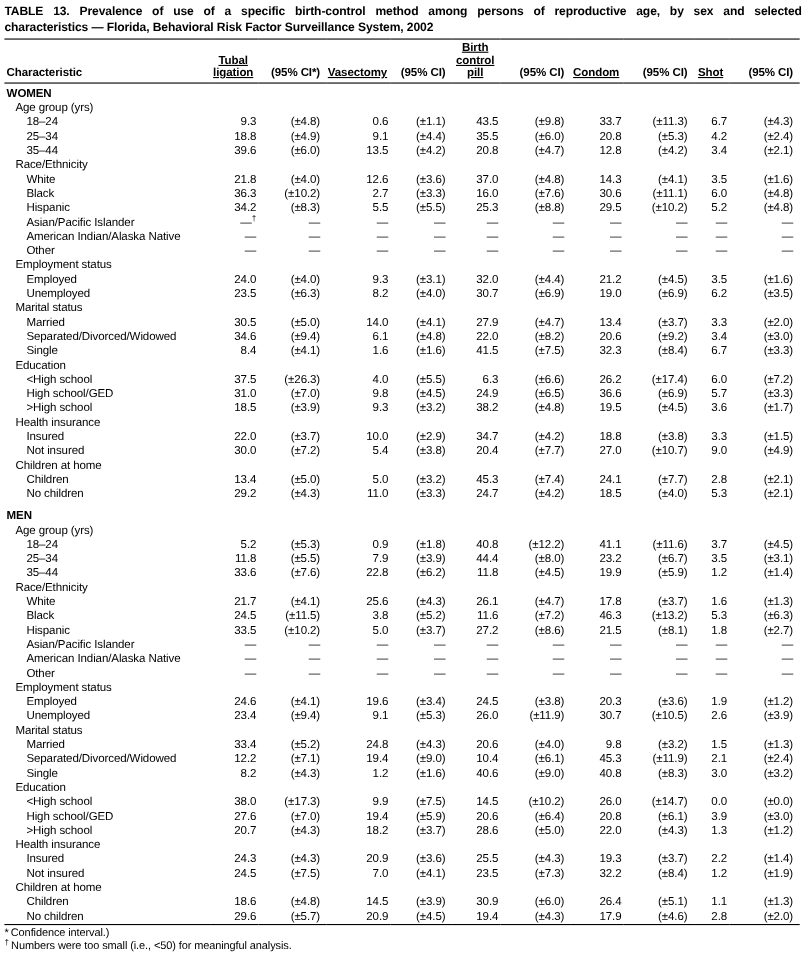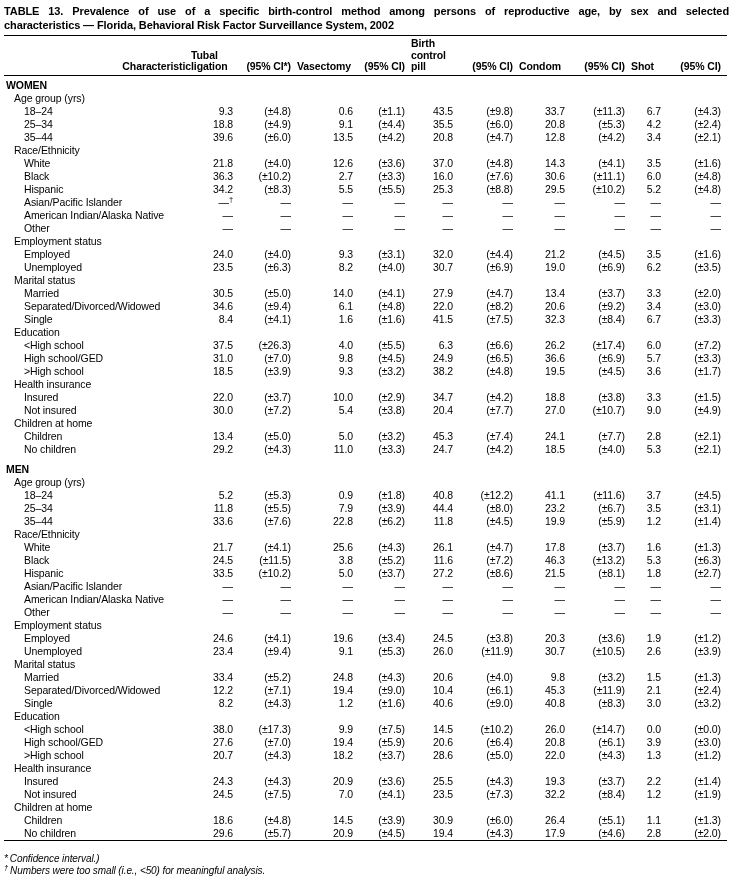--- a/index.html
+++ b/index.html
@@ -18,35 +18,35 @@
   table.stats {
     border-collapse: collapse; table-layout: fixed;
     width: 723px; margin-top: 3px;
     border-top: 1px solid #000; border-bottom: 1px solid #000;
   }
   thead tr { border-bottom: 1px solid #000; }
   th {
     font-size: 10.5px; font-weight: bold; vertical-align: bottom;
     white-space: pre-line; padding: 2px 0 2px; line-height: 11.5px;
   }
-  th.h-char { text-align: right; padding-left: 2px; }
-  th.h-val  { text-align: left; padding-right: 2px; }
+  th.h-char { text-align: left; padding-left: 2px; }
+  th.h-val  { text-align: center; padding-right: 2px; text-decoration: underline; }
   th.h-ci   { text-align: right; padding-right: 6px; }
 
   td { font-size: 10.5px; line-height: 13px; padding: 0; white-space: nowrap; }
   td.val { text-align: right; padding-right: 2px; }
   td.ci  { text-align: right; padding-right: 6px; }
   tr.group td.char { font-weight: bold; padding-left: 2px; }
   tr.sub   td.char { font-weight: normal; padding-left: 10px; }
   tr.d     td.char { padding-left: 20px; }
   tr.gap td { padding-top: 7px; }
   tbody tr:first-child td { padding-top: 3px; }
   sup { font-size: 7.5px; line-height: 0; }
 
-  .footnotes { margin-top: 12px; font-size: 10px; line-height: 12.5px; font-style: italic; }
+  .footnotes { margin-top: 2px; font-size: 10px; line-height: 12.5px; }
   .fn-marker { margin-right: 2px; }
 </style>
 </head>
 <body>
 
 <div class="page">
 
   <div class="title">
     <span class="line l1">TABLE 13. Prevalence of use of a specific birth-control method among persons of reproductive age, by sex and selected</span>
     <span class="line">characteristics — Florida, Behavioral Risk Factor Surveillance System, 2002</span>

